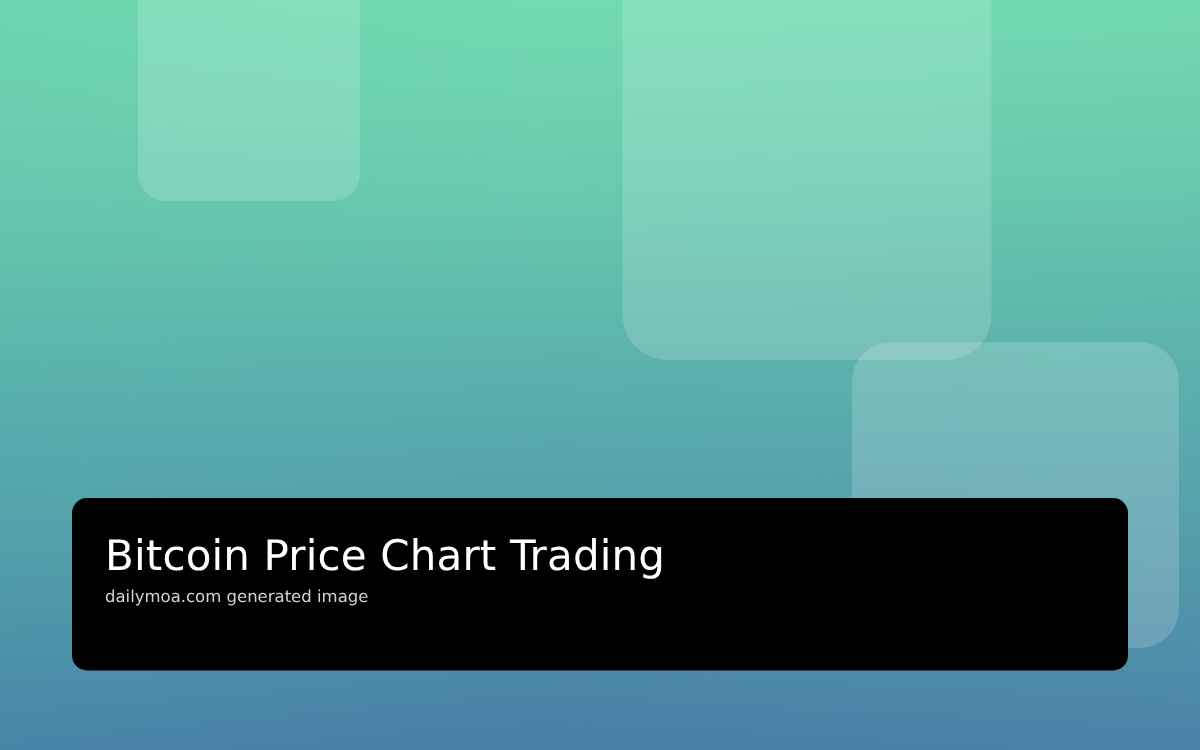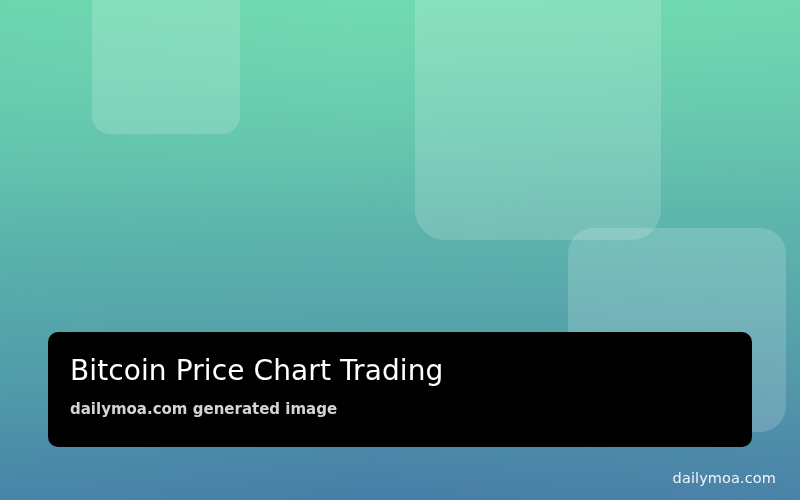--- a/index.html
+++ b/index.html
@@ -91,24 +91,23 @@
   .card-title {
     color: #ffffff;
     font-size: 28px;
     font-weight: 400;
     line-height: 34px;
     letter-spacing: 0.1px;
     white-space: nowrap;
   }
   .card-subtitle {
     color: #d3d3d3;
-    font-size: 15px;
-    font-weight: 700;
+    font-size: 11px;
+    font-weight: 400;
     line-height: 20px;
-    margin-top: 11px;
     white-space: nowrap;
   }
 
   
   .watermark {
     position: absolute;
     right: 24px;
     bottom: 13px;
     color: rgba(255,255,255,0.92);
     font-size: 14.5px;
@@ -127,15 +126,14 @@
 
   <div class="deco deco-1"></div>
   <div class="deco deco-2"></div>
   <div class="deco deco-3"></div>
 
   <div class="title-card">
     <div class="card-title">Bitcoin Price Chart Trading</div>
     <div class="card-subtitle">dailymoa.com generated image</div>
   </div>
 
-  <div class="watermark">dailymoa.com</div>
 
 </div>
 
 </body></html>

